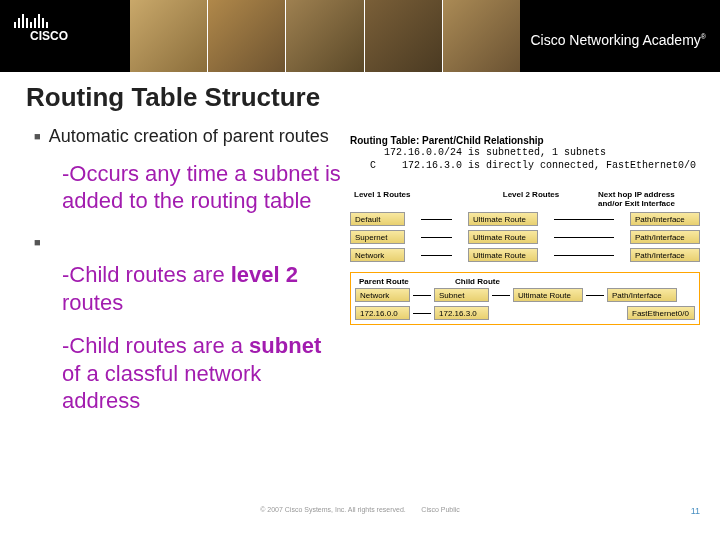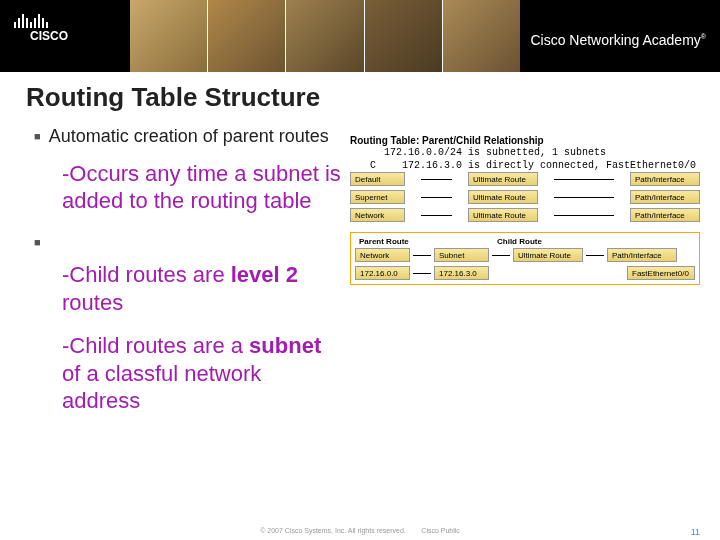--- a/index.html
+++ b/index.html
@@ -44,29 +44,29 @@
   
   .route-row { display: flex; gap: 16px; margin-bottom: 4px; }
   .tag { background: linear-gradient(#f8e8a0, #e8d070); border: 1px solid #999; font-size: 8px; padding: 2px 4px; height: 14px; display: flex; align-items: center; }
   .tag.w55 { width: 55px; }
   .tag.w80 { width: 68px; }
   .tag.w70 { width: 70px; }
   .conn { border-top: 1px solid #000; align-self: center; flex: 1; height: 0; position: relative; }
   .conn2 { border-top: 1px solid #000; width: 60px; align-self: center; height: 0; }
   
   .parent-child-group { border: 1px solid #ffa500; padding: 4px; margin-top: 10px; }
-  .pc-labels { display: flex; font-size: 8px; font-weight: bold; margin-bottom: 2px; gap: 42px; }
+  .pc-labels { display: flex; font-size: 8px; font-weight: bold; margin-bottom: 2px; }
   .pc-labels div:first-child { width: 90px; padding-left: 4px; }
   .pc-labels div:last-child { flex: 1; text-align: left; padding-left: 10px; }
   .pc-row { display: flex; gap: 3px; align-items: center; }
   .pc-row .tag { height: 14px; }
   .conn-short { border-top: 1px solid #000; width: 18px; height: 0; }
   .spacer { flex: 1; }
   
-  .footer { position: absolute; bottom: 3px; left: 0; right: 0; display: flex; justify-content: space-between; padding: 0 20px; font-size: 7px; color: #999; }
+  .footer { position: absolute; bottom: 24px; left: 0; right: 0; display: flex; justify-content: space-between; padding: 0 20px; font-size: 7px; color: #999; }
   .footer .mid { position: absolute; left: 50%; transform: translateX(-50%); }
   .footer .page { color: #4a90c2; font-size: 9px; }
 </style>
 </head>
 <body>
 
 <div class="header">
   <div class="logo">
     <div class="logo-bars">
       <span style="height:6px;margin-top:8px"></span>
@@ -117,20 +117,25 @@
     </div>
   </div>
 
   <div class="right-col">
     <div class="diagram-title">Routing Table: Parent/Child Relationship</div>
     <div class="code-block">
       <div><span class="c-label"></span><span>172.16.0.0/24 is subnetted, 1 subnets</span></div>
       <div><span class="c-label">C</span><span>&nbsp;&nbsp;&nbsp;</span><span>172.16.3.0 is directly connected, FastEthernet0/0</span></div>
     </div>
 
+    <div class="routes-header">
+      <div>Level 1 Routes</div>
+      <div>Level 2 Routes</div>
+      <div>Next hop IP address and/or Exit Interface</div>
+    </div>
 
     <div class="route-row">
       <div class="tag w55">Default</div>
       <div class="conn"></div>
       <div class="tag w70">Ultimate Route</div>
       <div class="conn2"></div>
       <div class="tag w70">Path/Interface</div>
     </div>
     <div class="route-row">
       <div class="tag w55">Supernet</div>

